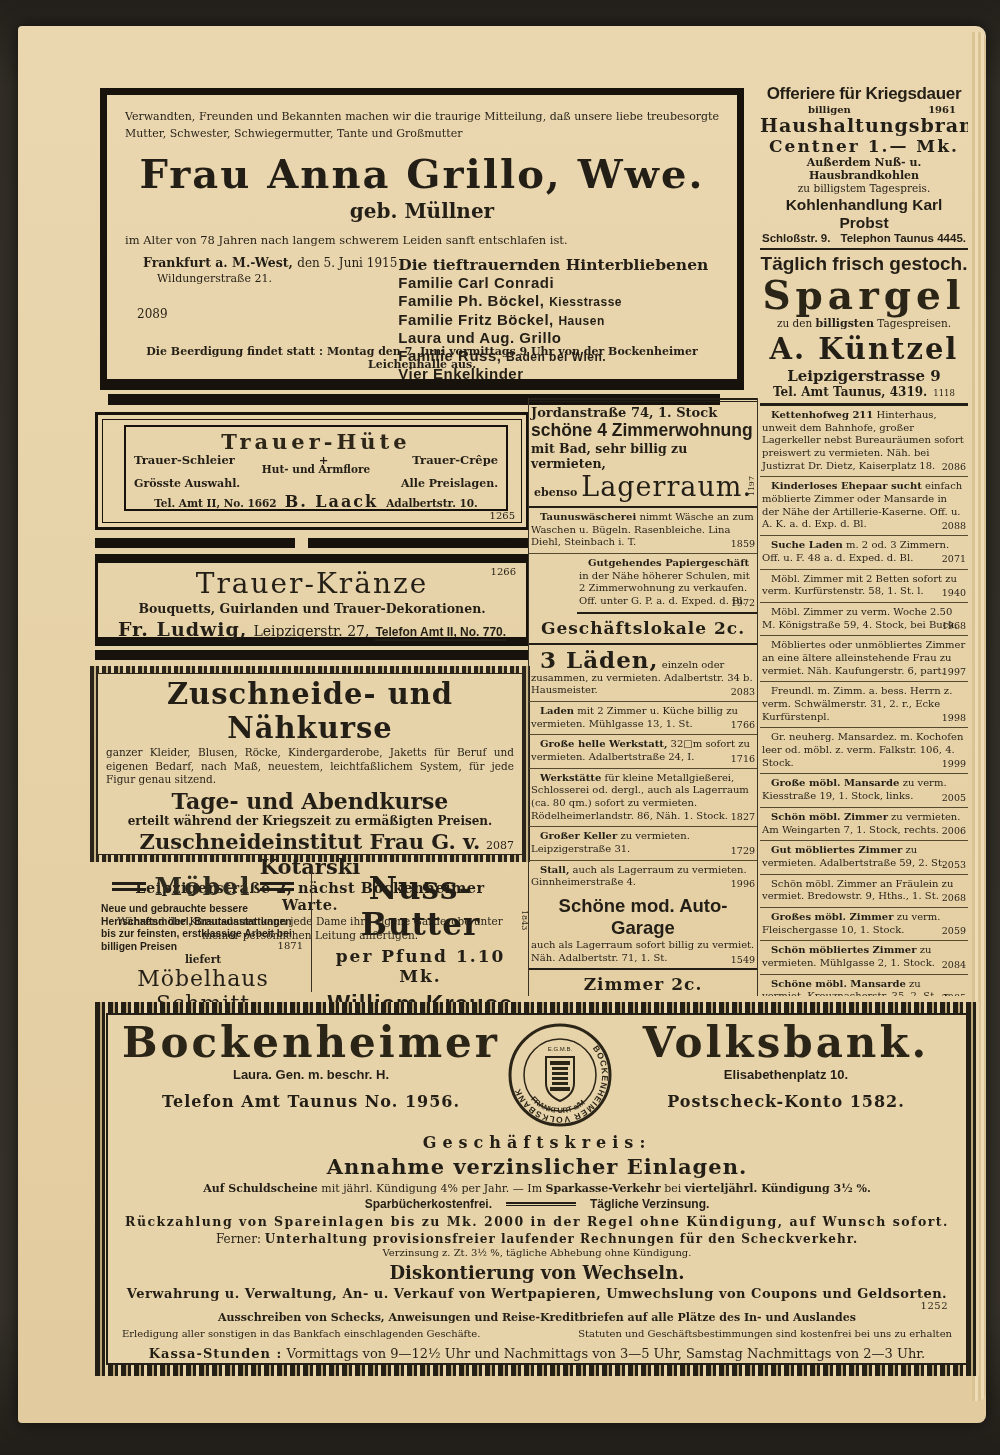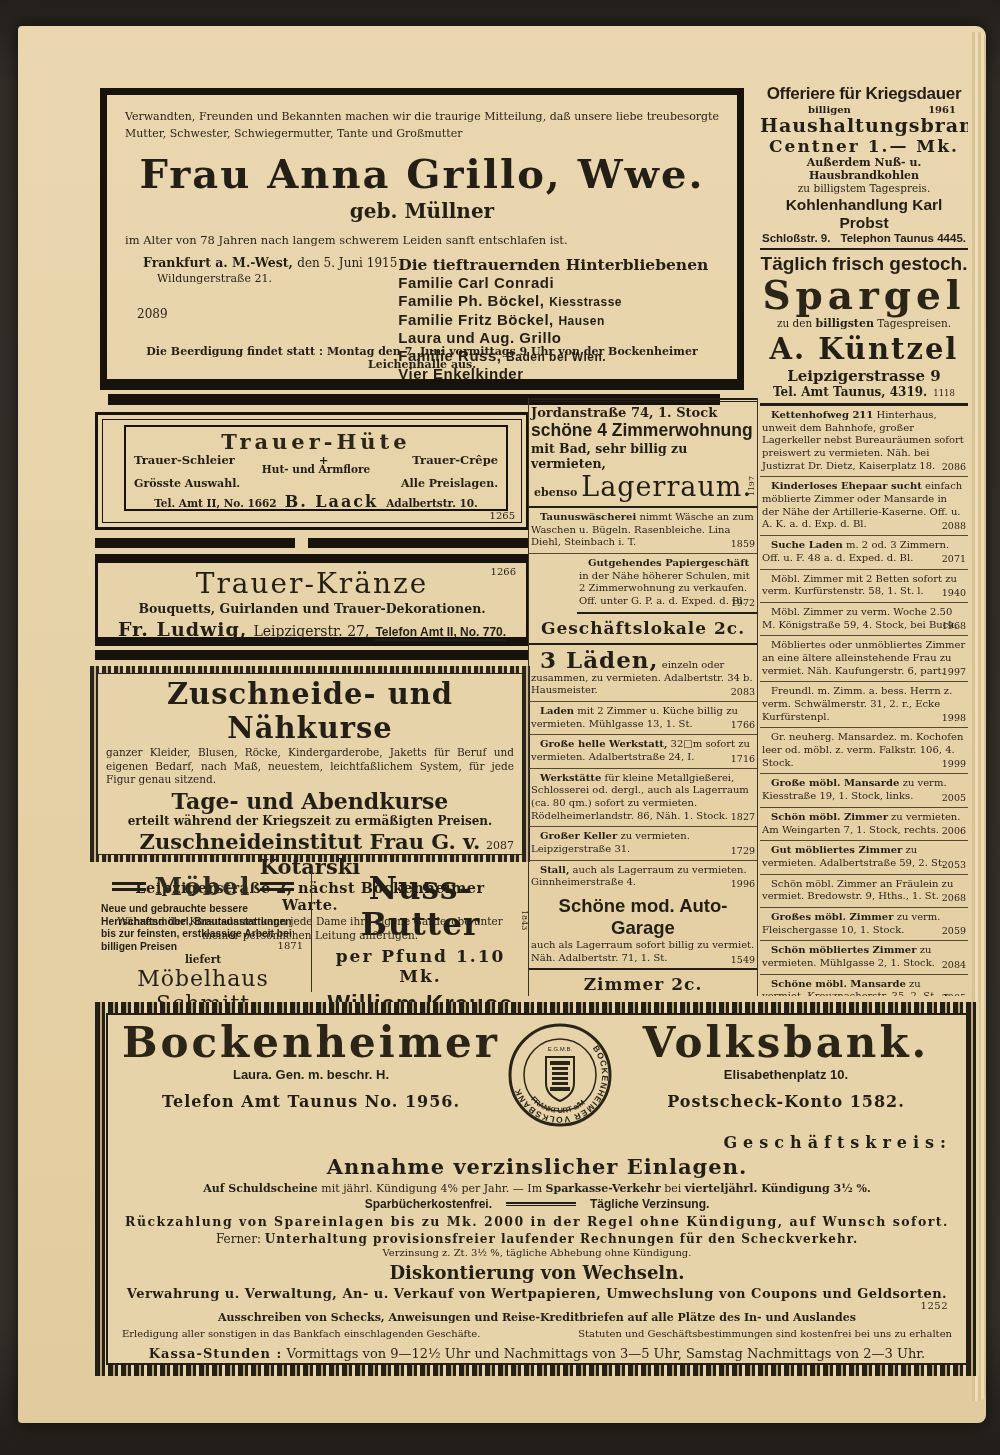--- a/index.html
+++ b/index.html
@@ -134,21 +134,21 @@
   
   .bank { position:absolute; left:77px; top:976px; width:884px; height:374px;
           background:repeating-linear-gradient(90deg,#241f14 0 5px,#baa478 5px 7px,#241f14 7px 10px,#e7d3a9 10px 13px); padding:11px; }
   .bank-in { background:#e7d3a9; border:2px solid #241f16; height:100%; padding:6px 14px 4px; position:relative; }
   .bank-head { display:grid; grid-template-columns:1fr 120px 1fr; align-items:start; }
   .bk-col { text-align:center; }
   .bk-name { font-size:42px; font-weight:bold; letter-spacing:3px; color:#2b2518; line-height:1.05; }
   .bk-sub { font-size:13px; font-weight:bold; font-family:"Liberation Sans", sans-serif; margin-top:2px; }
   .bk-tel { font-size:16px; font-weight:bold; letter-spacing:1px; margin-top:10px; }
   .bk-seal { display:flex; justify-content:center; }
-  .bk-kreis { text-align:right; font-size:16px; font-weight:bold; letter-spacing:6px; margin-top:4px; }
+  .bk-kreis { text-align:center; font-size:16px; font-weight:bold; letter-spacing:6px; margin-top:4px; }
   .bk-annahme { text-align:center; font-size:21px; font-weight:bold; letter-spacing:1px; margin-top:2px; }
   .bk-fine { text-align:center; font-size:11px; margin-top:3px; }
   .bk-fine b { font-size:11px; }
   .bk-fine2 { display:flex; justify-content:center; align-items:center; gap:14px; font-size:12px; font-weight:bold; font-family:"Liberation Sans", sans-serif; margin-top:2px; }
   .dbl-rule { width:70px; border-top:2px solid #241f16; border-bottom:1px solid #241f16; height:4px; }
   .bk-fine3 { text-align:center; font-size:12.5px; font-weight:bold; letter-spacing:1.5px; margin-top:3px; }
   .bk-fine4 { text-align:center; font-size:12px; margin-top:3px; }
   .bk-fine4 b { letter-spacing:1px; }
   .bk-fine5 { text-align:center; font-size:10px; margin-top:1px; }
   .bk-wechsel { text-align:center; font-size:18px; font-weight:bold; margin-top:4px; }

